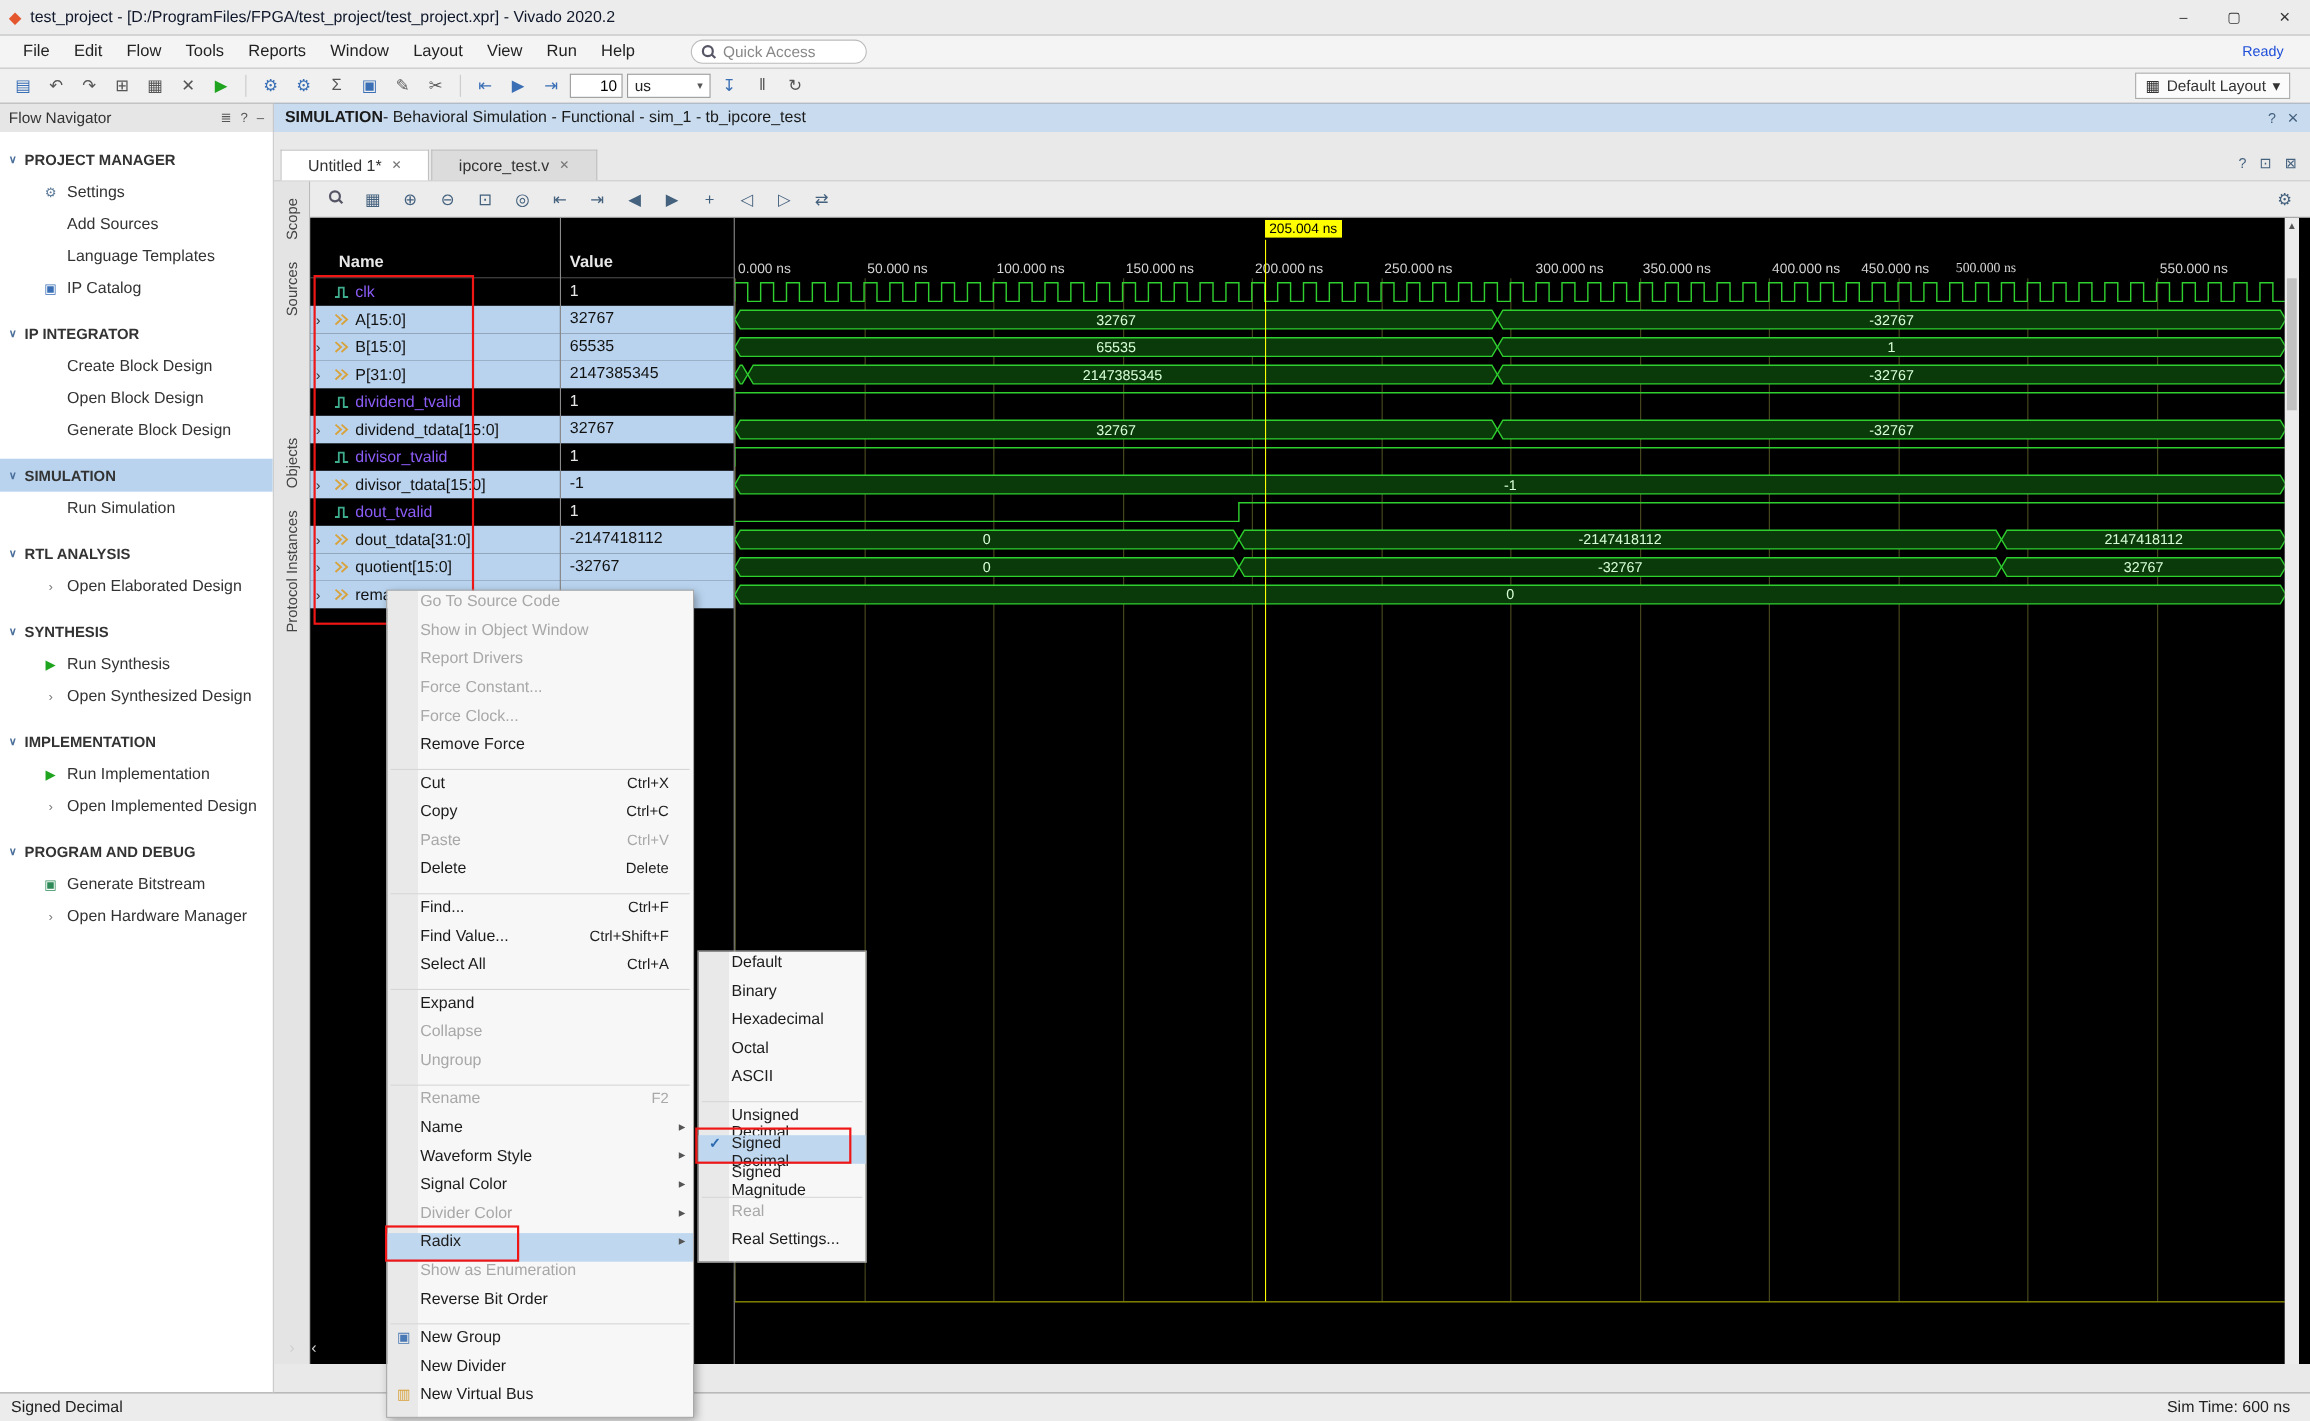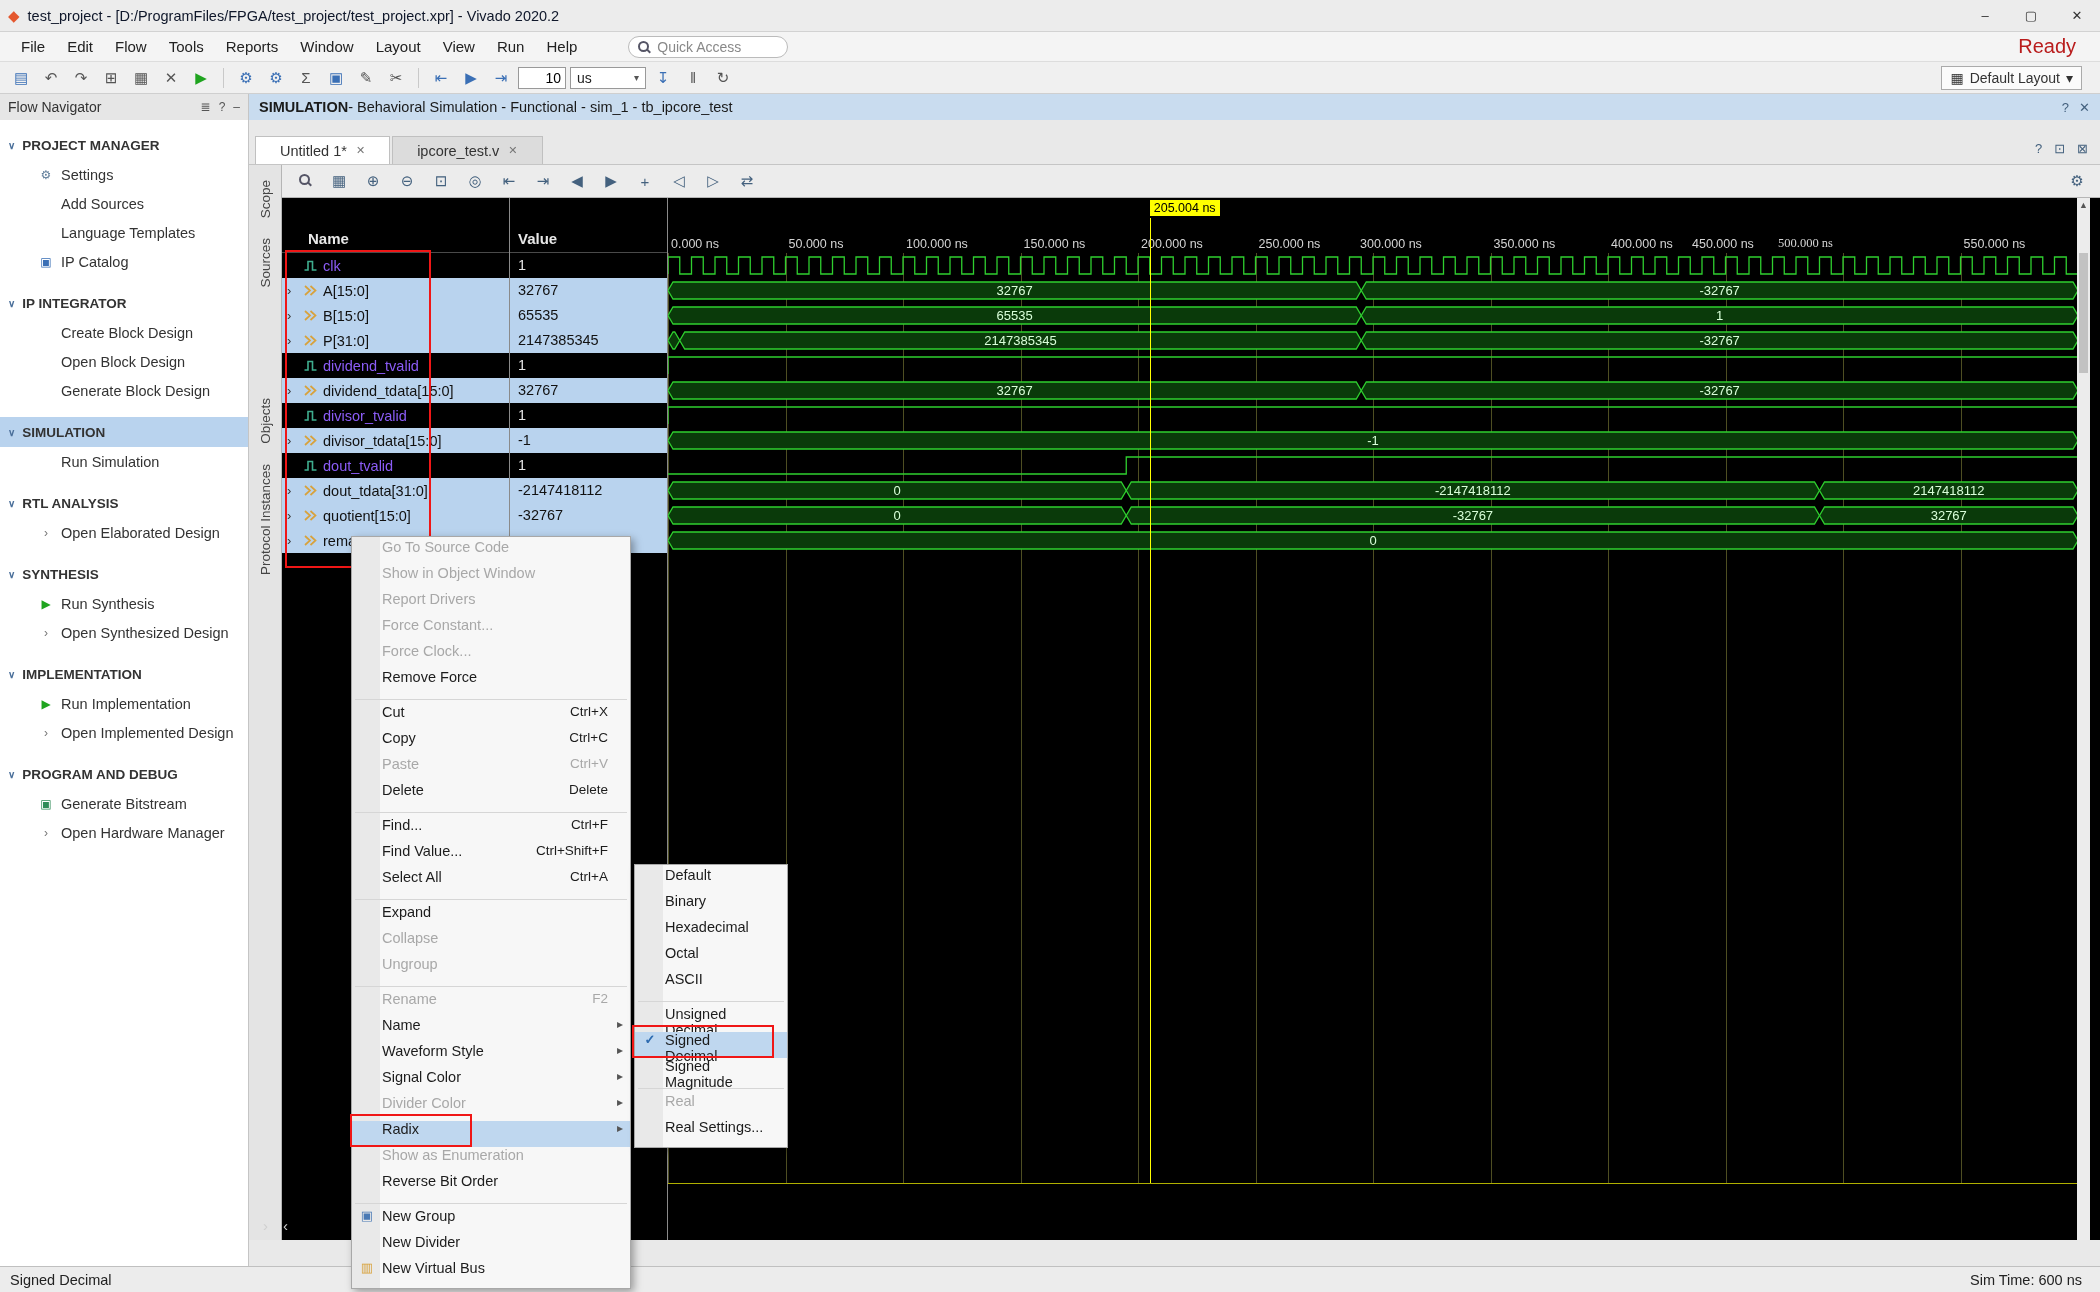--- a/index.html
+++ b/index.html
@@ -9,21 +9,21 @@
   
   #titlebar { position:absolute; left:0; top:0; width:2100px; height:32px; background:#ececec; display:flex; align-items:center; gap:8px; padding-left:8px; border-bottom:1px solid #d2d2d2; }
   .vlogo { color:#e4572e; font-size:15px; }
   #title-text { font-size:14.5px; color:#0f172a; }
   #wincontrols { margin-left:auto; display:flex; height:32px; }
   .winbtn { width:46px; height:32px; display:flex; align-items:center; justify-content:center; color:#333; font-size:13px; }
 
   #menubar { position:absolute; left:0; top:32px; width:2100px; height:30px; background:#f4f4f4; display:flex; align-items:center; padding:0 10px; border-bottom:1px solid #ddd; }
   .menu-item { padding:0 11px; height:30px; line-height:30px; color:#222; font-size:15px; }
   #quickaccess { margin-left:40px; width:160px; height:22px; border:1px solid #bbb; border-radius:11px; background:#fff; display:flex; align-items:center; gap:6px; padding:0 8px; color:#888; font-size:14px; }
-  #ready { margin-left:auto; color:#b91c1c; font-size:20px; padding-right:14px; }
+  #ready { margin-left:auto; color:#1d4ed8; font-size:13px; padding-right:14px; }
 
   #toolbar { position:absolute; left:0; top:62px; width:2100px; height:32px; background:#f0f0f0; display:flex; align-items:center; gap:4px; padding:0 8px; border-bottom:1px solid #cfcfcf; }
   .tbtn { width:26px; height:24px; display:flex; align-items:center; justify-content:center; color:#555; font-size:15px; }
   .tbtn.blue { color:#3a6fb5; }
   .tbtn.green { color:#1fa41f; }
   .tsep { width:1px; height:20px; background:#c9c9c9; margin:0 5px; }
   .time-input { width:48px; height:22px; border:1px solid #999; background:#fff; text-align:right; padding:0 4px; font-size:14px; font-family:"Liberation Sans",sans-serif; }
   .unit-select { width:76px; height:22px; border:1px solid #999; background:#fff; display:flex; align-items:center; padding:0 6px; font-size:14px; color:#222; }
   .unit-select .caret { margin-left:auto; font-size:10px; color:#555; }
   #layoutsel { margin-left:auto; height:24px; border:1px solid #aaa; background:#fbfbfb; display:flex; align-items:center; gap:6px; padding:0 8px; font-size:14px; color:#333; margin-right:10px; }
@@ -489,21 +489,21 @@
         </div>
     </div>
     <div id="canvas">
       <div id="ruler">
           <span class="tick-label" style="left: 3px;">0.000 ns</span>
           <span class="tick-label" style="left: 120.5px;">50.000 ns</span>
           <span class="tick-label" style="left: 238px;">100.000 ns</span>
           <span class="tick-label" style="left: 355.5px;">150.000 ns</span>
           <span class="tick-label" style="left: 473px;">200.000 ns</span>
           <span class="tick-label" style="left: 590.5px;">250.000 ns</span>
-          <span class="tick-label" style="left: 692px;">300.000 ns</span>
+          <span class="tick-label" style="left: 728px;">300.000 ns</span>
           <span class="tick-label" style="left: 825.5px;">350.000 ns</span>
           <span class="tick-label" style="left: 943px;">400.000 ns</span>
           <span class="tick-label" style="left: 1024px;">450.000 ns</span>
           <span class="tick-label" style="left: 1110px; font-family: Liberation Serif, serif;">500.000 ns</span>
           <span class="tick-label" style="left: 1295.5px;">550.000 ns</span>
         </div>
       <div id="grid">
           <div class="gridline" style="left: 0px;"></div>
           <div class="gridline" style="left: 117.5px;"></div>
           <div class="gridline" style="left: 235px;"></div>

